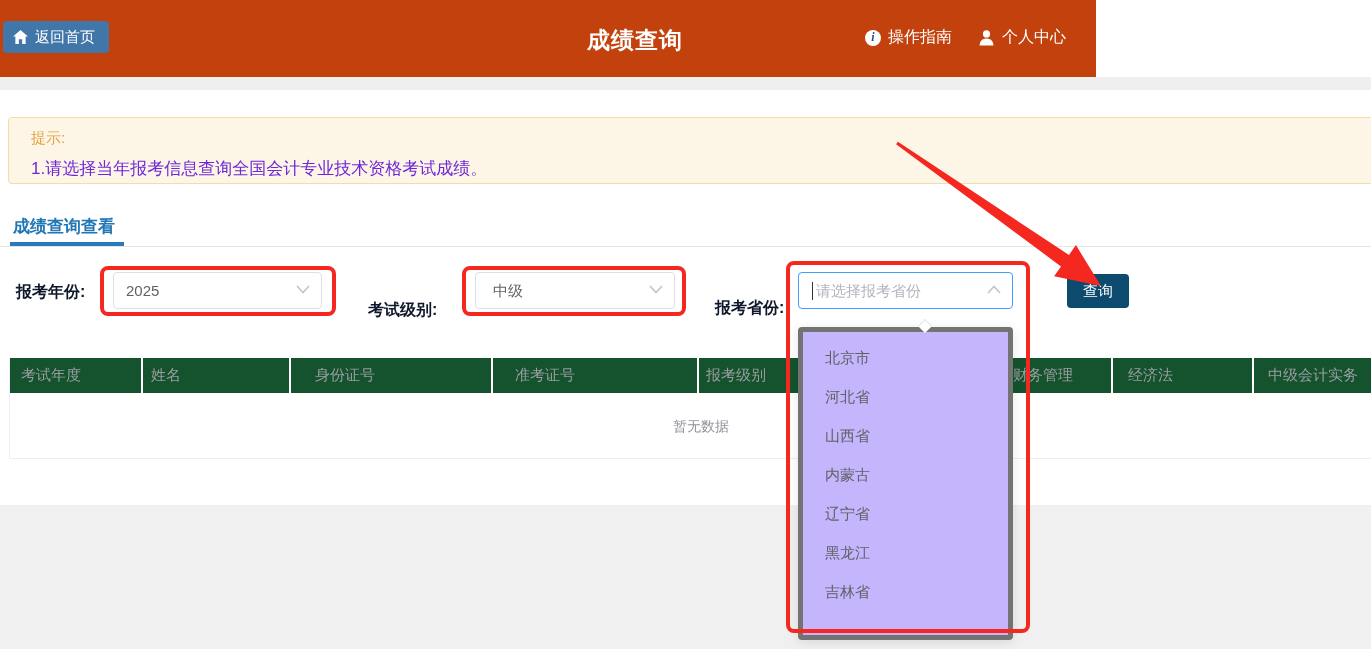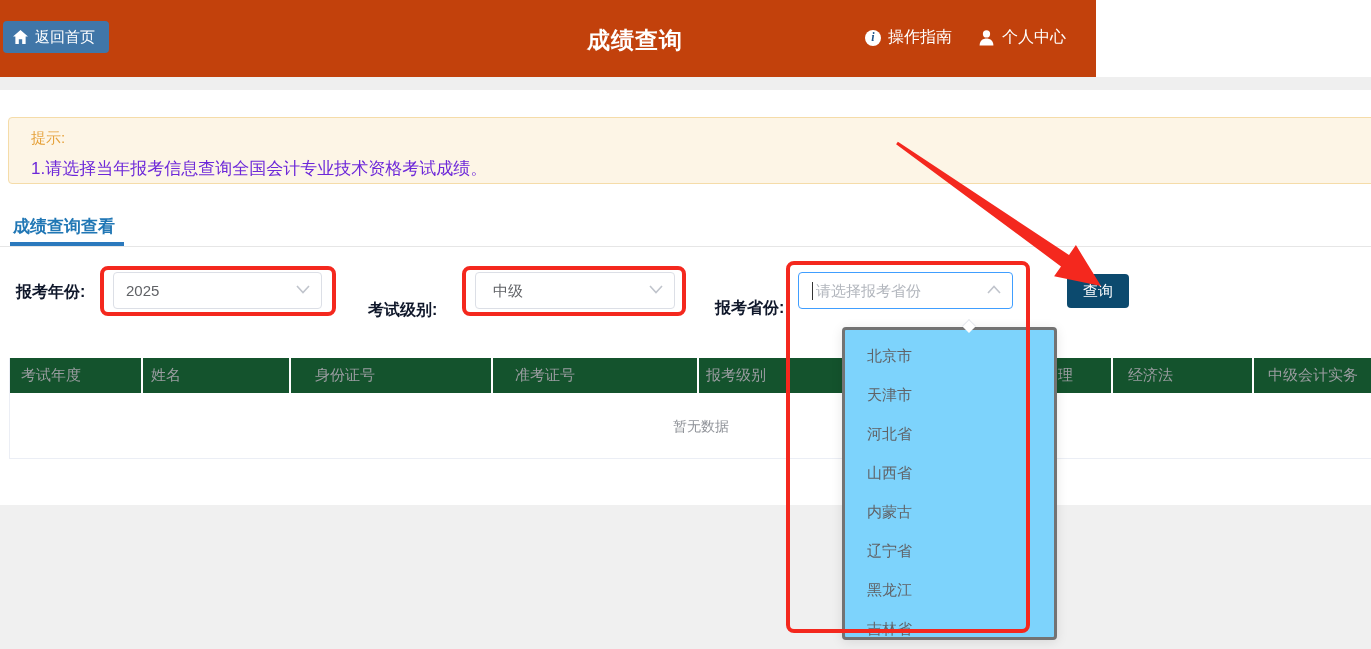--- a/index.html
+++ b/index.html
@@ -57,22 +57,22 @@
   .th4{left:696px} .th5{left:1003px} .th6{left:1118px} .th7{left:1258px}
   .colgap { position:absolute; top:0; width:2px; height:35px; background:#fff; }
   .g0{left:131px} .g1{left:279px} .g2{left:481px} .g3{left:687px} .g4{left:1101px} .g5{left:1242px}
   .empty-text { position:absolute; left:0; top:60px; width:1382px; text-align:center;
     font-size:14px; color:#909399; }
 
   
   .footer { position:absolute; left:0; top:505px; width:1371px; height:144px; background:#f0f0f0; }
 
   
-  .dropdown { position:absolute; left:842px; top:327px; width:215px; height:313px;
-    background:#7dd3fc; border:3px solid #737373; border-radius:4px;
+  .dropdown { position:absolute; left:798px; top:327px; width:215px; height:313px;
+    background:#c4b5fd; border:5px solid #737373; border-radius:4px;
     box-shadow:0 2px 12px rgba(0,0,0,.1); z-index:40; overflow:hidden; }
   .dropdown .notch { position:absolute; left:122px; top:-6px; width:10px; height:10px;
     background:#fff; border-left:1px solid #e4e7ed; border-top:1px solid #e4e7ed;
     transform:rotate(45deg); z-index:41; }
   .dropdown ul { list-style:none; padding-top:6px; }
   .dropdown li { height:39px; line-height:39px; padding-left:22px; font-size:15px;
     color:#606266; cursor:pointer; }
 
   
   .ann-box { position:absolute; border:4px solid #f4281e; border-radius:8px; z-index:50;
@@ -170,21 +170,20 @@
   <div class="footer">
     
     
     
     
   </div>
 
   <div class="dropdown">
     <ul>
       <li>北京市</li>
-      <li>天津市</li>
       <li>河北省</li>
       <li>山西省</li>
       <li>内蒙古</li>
       <li>辽宁省</li>
       <li>黑龙江</li>
       <li>吉林省</li>
     </ul>
   </div>
   <div class="dropdown notch-holder" style="background:none;border:none;box-shadow:none;height:0;overflow:visible;">
     <span class="notch"></span>

